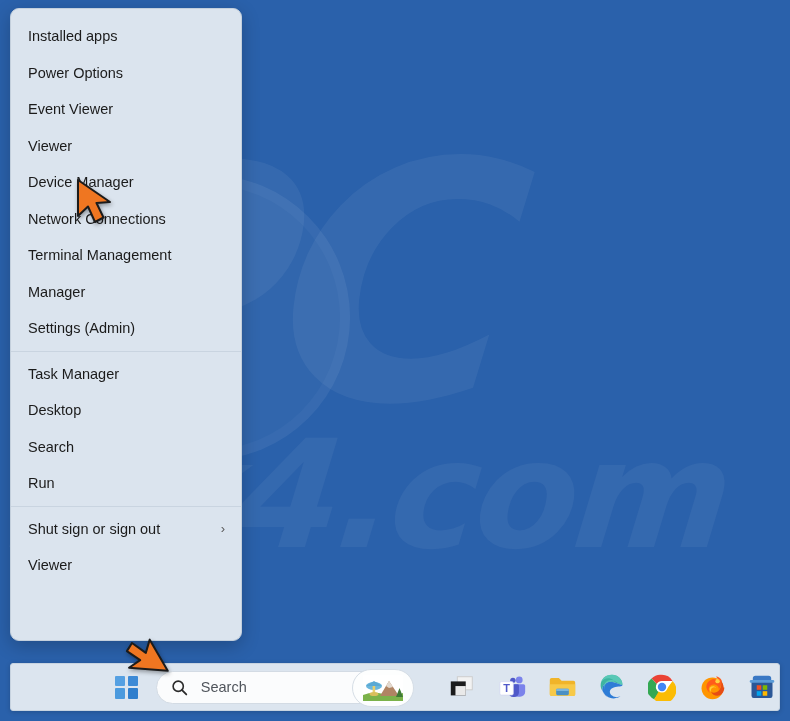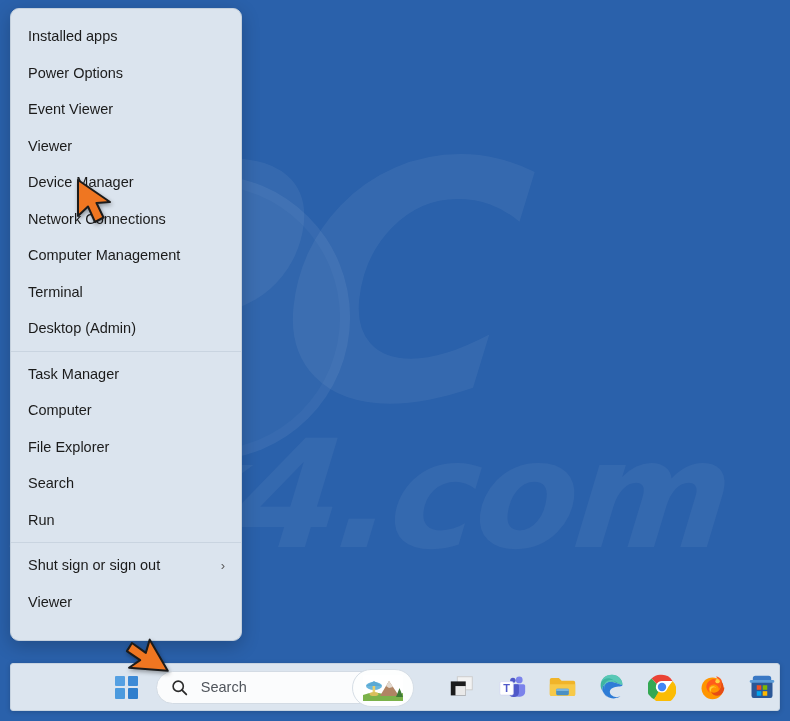--- a/index.html
+++ b/index.html
@@ -258,41 +258,38 @@
       <div class="menu-item">
         <span class="label">Viewer</span>
       </div>
       <div class="menu-item">
         <span class="label">Device Manager</span>
       </div>
       <div class="menu-item">
         <span class="label">Network Connections</span>
       </div>
       <div class="menu-item">
-        <span class="label">Computer Management</span>
-      </div>
-      <div class="menu-item">
-        <span class="label">Terminal</span>
-      </div>
-      <div class="menu-item">
-        <span class="label">Desktop (Admin)</span>
+        <span class="label">Terminal Management</span>
+      </div>
+      <div class="menu-item">
+        <span class="label">Manager</span>
+      </div>
+      <div class="menu-item">
+        <span class="label">Settings (Admin)</span>
       </div>
     </div>
 
     <div class="menu-sep"></div>
 
     <div class="menu-section">
       <div class="menu-item">
         <span class="label">Task Manager</span>
       </div>
       <div class="menu-item">
-        <span class="label">Computer</span>
-      </div>
-      <div class="menu-item">
-        <span class="label">File Explorer</span>
+        <span class="label">Desktop</span>
       </div>
       <div class="menu-item">
         <span class="label">Search</span>
       </div>
       <div class="menu-item">
         <span class="label">Run</span>
       </div>
     </div>
 
     <div class="menu-sep"></div>

